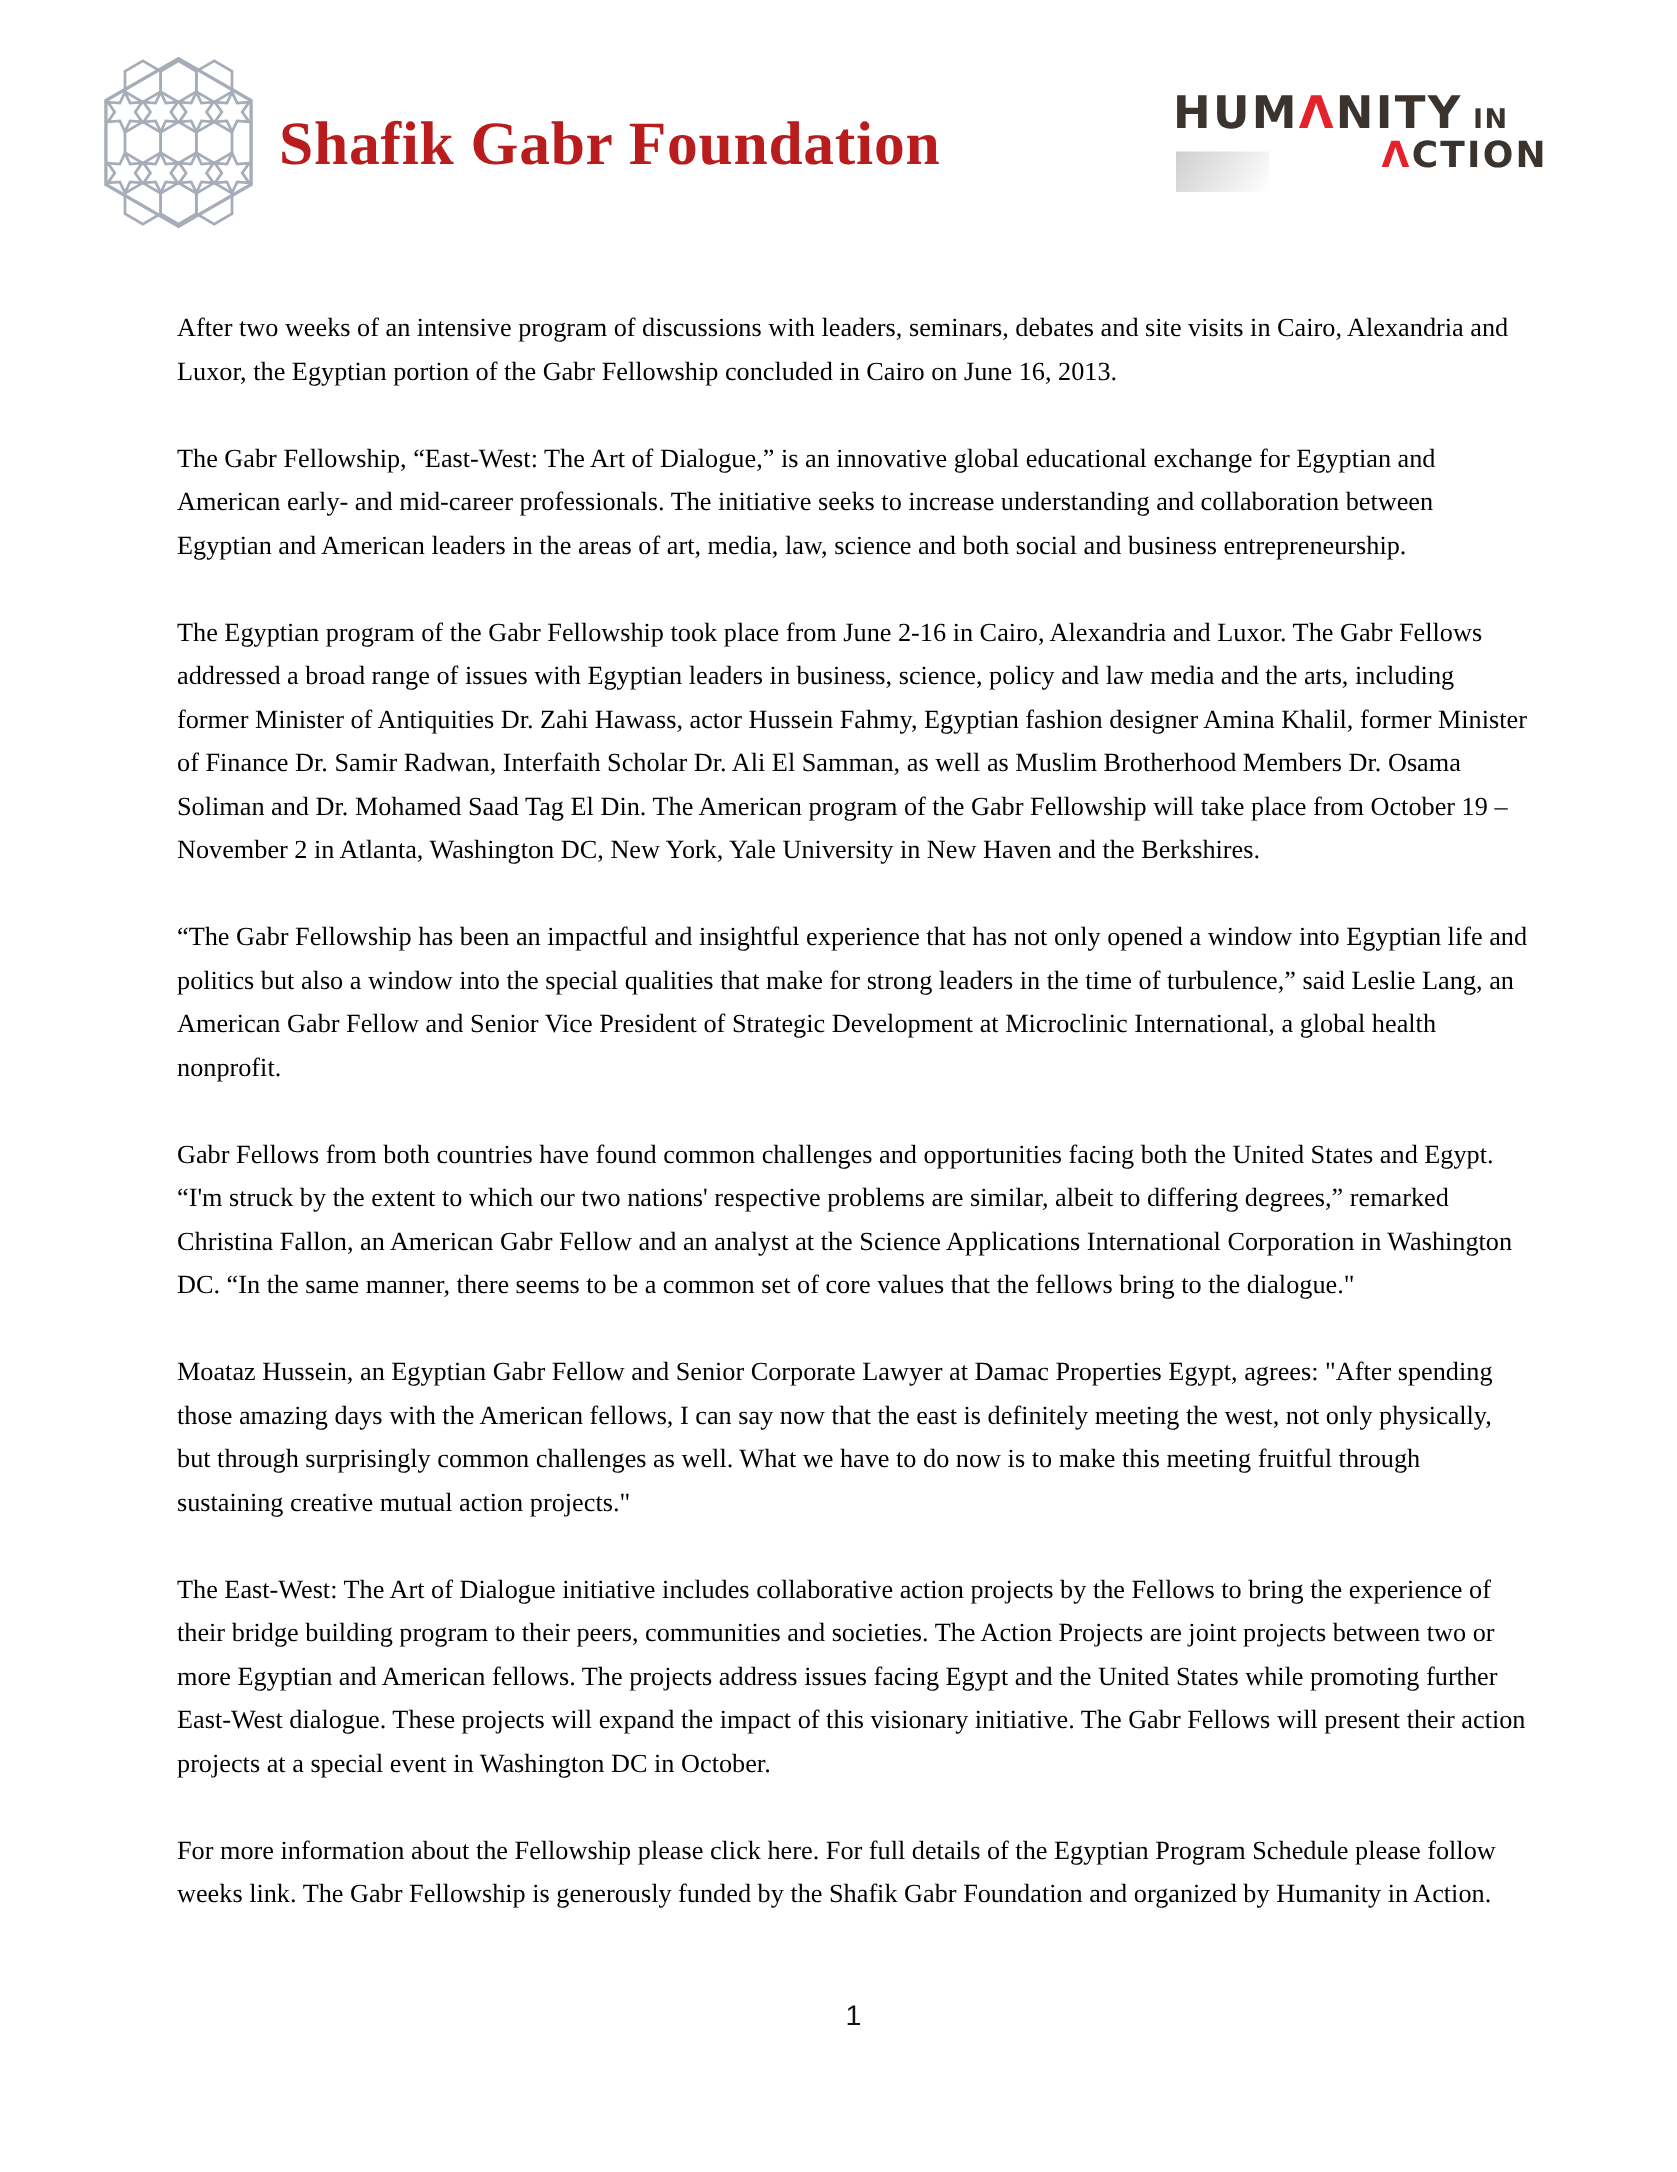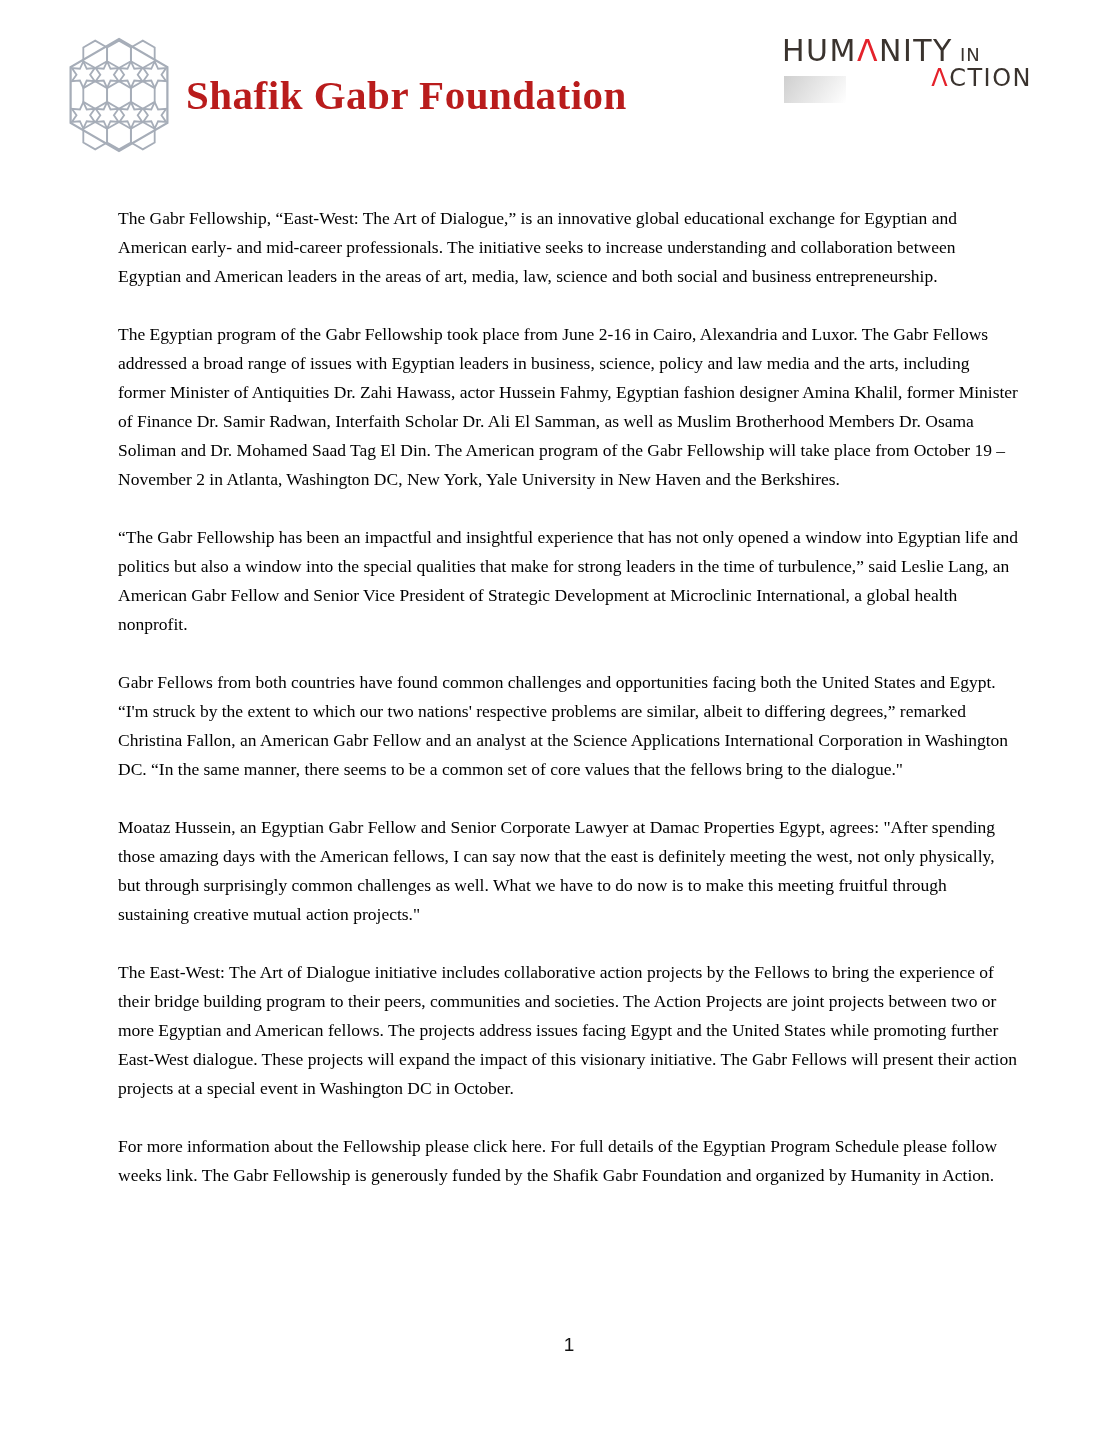--- a/index.html
+++ b/index.html
@@ -23,22 +23,23 @@
     font-family: "Liberation Serif", serif;
     font-weight: bold;
     font-size: 41px;
     letter-spacing: 0.5px;
     color: #b91c1c;
     margin-left: 6px;
     white-space: nowrap;
   }
   .hia-logo {
     position: relative;
+    margin-top: 25px;
     font-family: "DejaVu Sans", sans-serif;
-    font-weight: normal;
+    font-weight: bold;
     color: #3a332e;
     width: 250px;
   }
   .hia-shadow {
     position: absolute;
     left: 2px;
     top: 42px;
     width: 62px;
     height: 27px;
     background: linear-gradient(125deg, #cfcfcf 0%, #e9e9e9 55%, rgba(255,255,255,0) 100%);
@@ -141,20 +142,21 @@
 
     <div class="hia-logo">
       <div class="hia-shadow"></div>
       <div class="hia-line1"><span>HUM</span><span class="red-a">Λ</span><span>NITY</span><span class="hia-in">IN</span></div>
       <div class="hia-line2"><span class="red-a">Λ</span><span>CTION</span></div>
     </div>
 
   </div>
 
   <div class="content">
+    <p class="body-par">After two weeks of an intensive program of discussions with leaders, seminars, debates and site visits in Cairo, Alexandria and Luxor, the Egyptian portion of the Gabr Fellowship concluded in Cairo on June 16, 2013.</p>
     <p class="body-par">The Gabr Fellowship, “East-West: The Art of Dialogue,” is an innovative global educational exchange for Egyptian and American early- and mid-career professionals. The initiative seeks to increase understanding and collaboration between Egyptian and American leaders in the areas of art, media, law, science and both social and business entrepreneurship.</p>
     <p class="body-par">The Egyptian program of the Gabr Fellowship took place from June 2-16 in Cairo, Alexandria and Luxor. The Gabr Fellows addressed a broad range of issues with Egyptian leaders in business, science, policy and law media and the arts, including former Minister of Antiquities Dr. Zahi Hawass, actor Hussein Fahmy, Egyptian fashion designer Amina Khalil, former Minister of Finance Dr. Samir Radwan, Interfaith Scholar Dr. Ali El Samman, as well as Muslim Brotherhood Members Dr. Osama Soliman and Dr. Mohamed Saad Tag El Din. The American program of the Gabr Fellowship will take place from October 19 – November 2 in Atlanta, Washington DC, New York, Yale University in New Haven and the Berkshires.</p>
     <p class="body-par">“The Gabr Fellowship has been an impactful and insightful experience that has not only opened a window into Egyptian life and politics but also a window into the special qualities that make for strong leaders in the time of turbulence,” said Leslie Lang, an American Gabr Fellow and Senior Vice President of Strategic Development at Microclinic International, a global health nonprofit.</p>
     <p class="body-par">Gabr Fellows from both countries have found common challenges and opportunities facing both the United States and Egypt. “I'm struck by the extent to which our two nations' respective problems are similar, albeit to differing degrees,” remarked Christina Fallon, an American Gabr Fellow and an analyst at the Science Applications International Corporation in Washington DC. “In the same manner, there seems to be a common set of core values that the fellows bring to the dialogue."</p>
     <p class="body-par">Moataz Hussein, an Egyptian Gabr Fellow and Senior Corporate Lawyer at Damac Properties Egypt, agrees: "After spending those amazing days with the American fellows, I can say now that the east is definitely meeting the west, not only physically, but through surprisingly common challenges as well. What we have to do now is to make this meeting fruitful through sustaining creative mutual action projects."</p>
     <p class="body-par">The East-West: The Art of Dialogue initiative includes collaborative action projects by the Fellows to bring the experience of their bridge building program to their peers, communities and societies. The Action Projects are joint projects between two or more Egyptian and American fellows. The projects address issues facing Egypt and the United States while promoting further East-West dialogue. These projects will expand the impact of this visionary initiative. The Gabr Fellows will present their action projects at a special event in Washington DC in October.</p>
     <p class="body-par">For more information about the Fellowship please click here. For full details of the Egyptian Program Schedule please follow weeks link.  The Gabr Fellowship is generously funded by the Shafik Gabr Foundation and organized by Humanity in Action.</p>
   </div>
 
   <div class="page-number">1</div>

